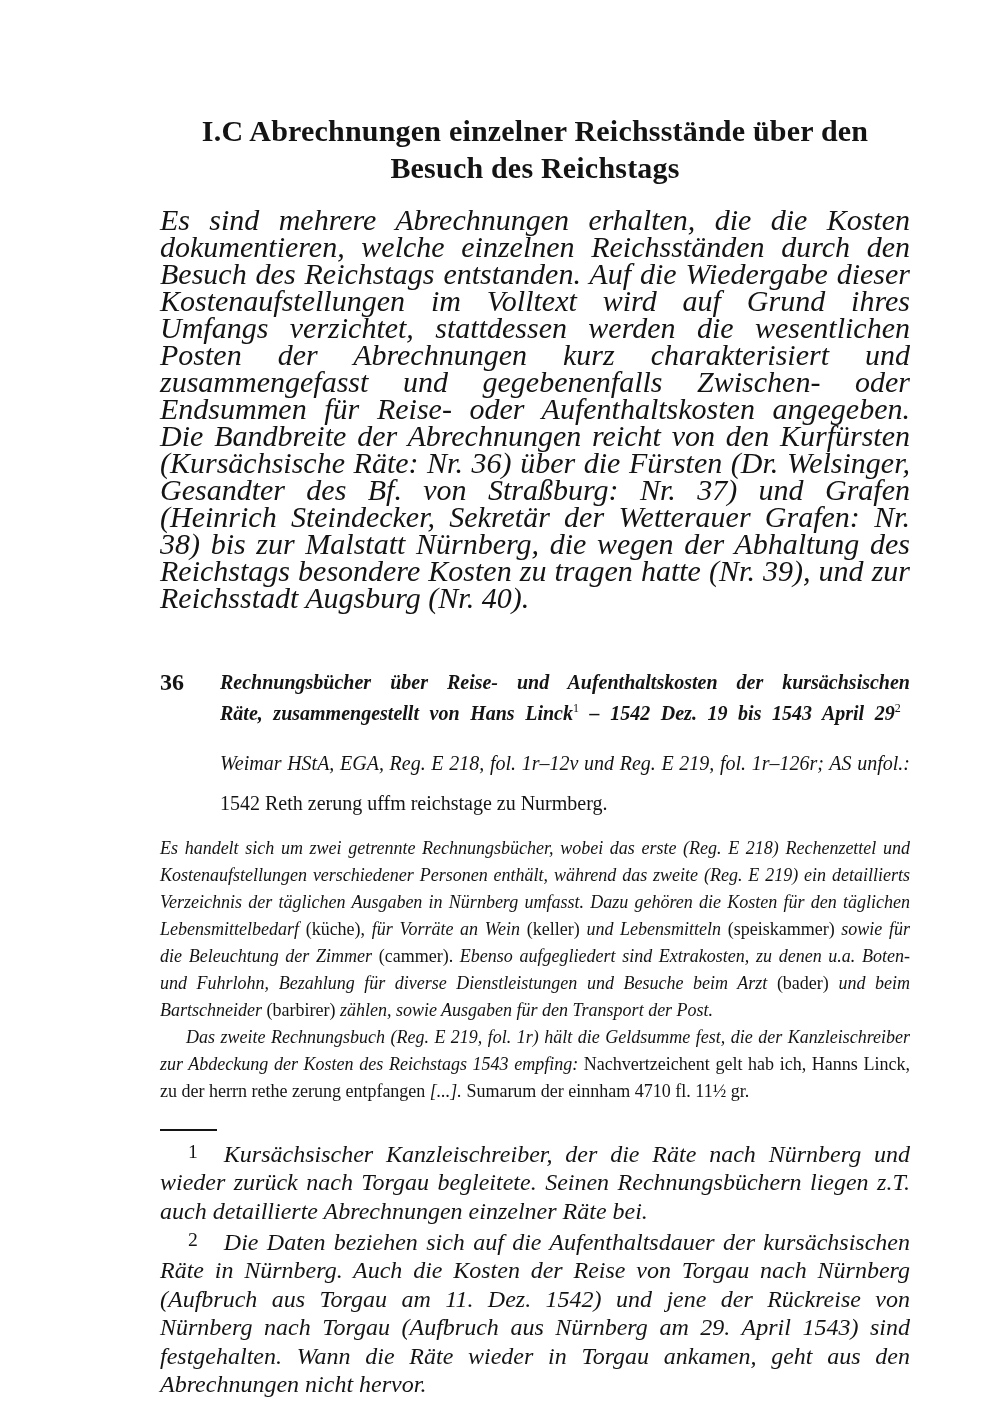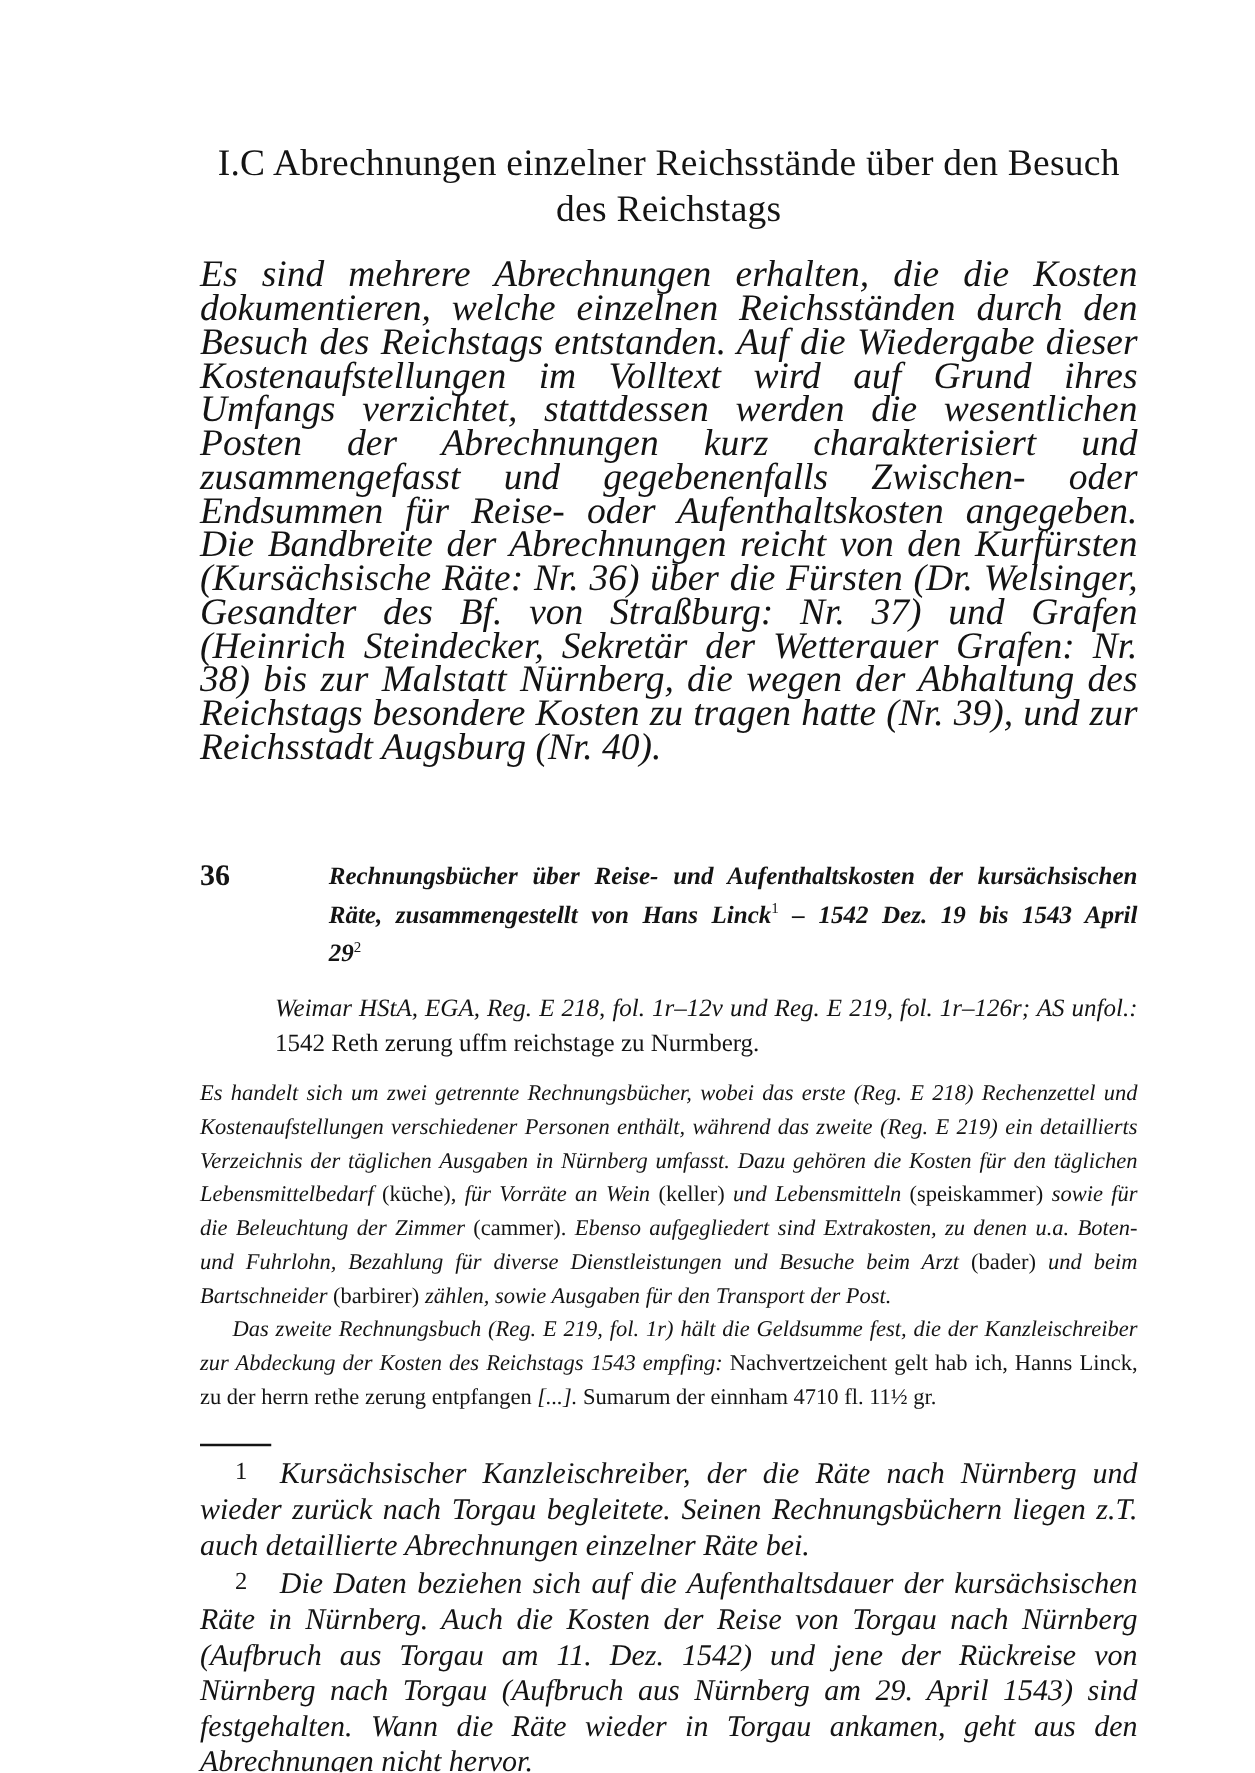--- a/index.html
+++ b/index.html
@@ -10,37 +10,36 @@
     box-sizing: border-box;
     background: #ffffff;
     color: #141414;
     font-family: "Liberation Serif", "DejaVu Serif", serif;
     padding: 112px 94px 0 160px;
     overflow: hidden;
     hyphens: none;
   }
   .heading {
     font-size: 30px;
-    font-weight: normal;
+    font-weight: bold;
     line-height: 37px;
     text-align: center;
     margin: 0 0 20px 0;
     letter-spacing: 0.2px;
   }
   .intro {
     font-style: italic;
     font-size: 30px;
     line-height: 27px;
     text-align: justify;
     margin: 0 0 0 0;
   }
   .entry {
     display: flex;
-    margin-top: 75px;
-    gap: 43px;
+    margin-top: 56px;
   }
   .entry-number {
     width: 60px;
     flex: 0 0 60px;
     font-size: 24px;
     font-weight: bold;
     line-height: 31px;
   }
   .entry-title {
     flex: 1;
@@ -55,21 +54,21 @@
     font-size: 0.6em;
     font-style: normal;
     font-weight: normal;
     vertical-align: super;
     line-height: 0;
     word-spacing: normal;
   }
   .source {
     margin: 14px 0 0 60px;
     font-size: 20px;
-    line-height: 28px;
+    line-height: 40px;
     text-align: justify;
   }
   .source .it { font-style: italic; }
   .body-text {
     font-size: 18px;
     line-height: 27px;
     text-align: justify;
     margin: 12px 0 0 0;
   }
   .body-text .it { font-style: italic; }

